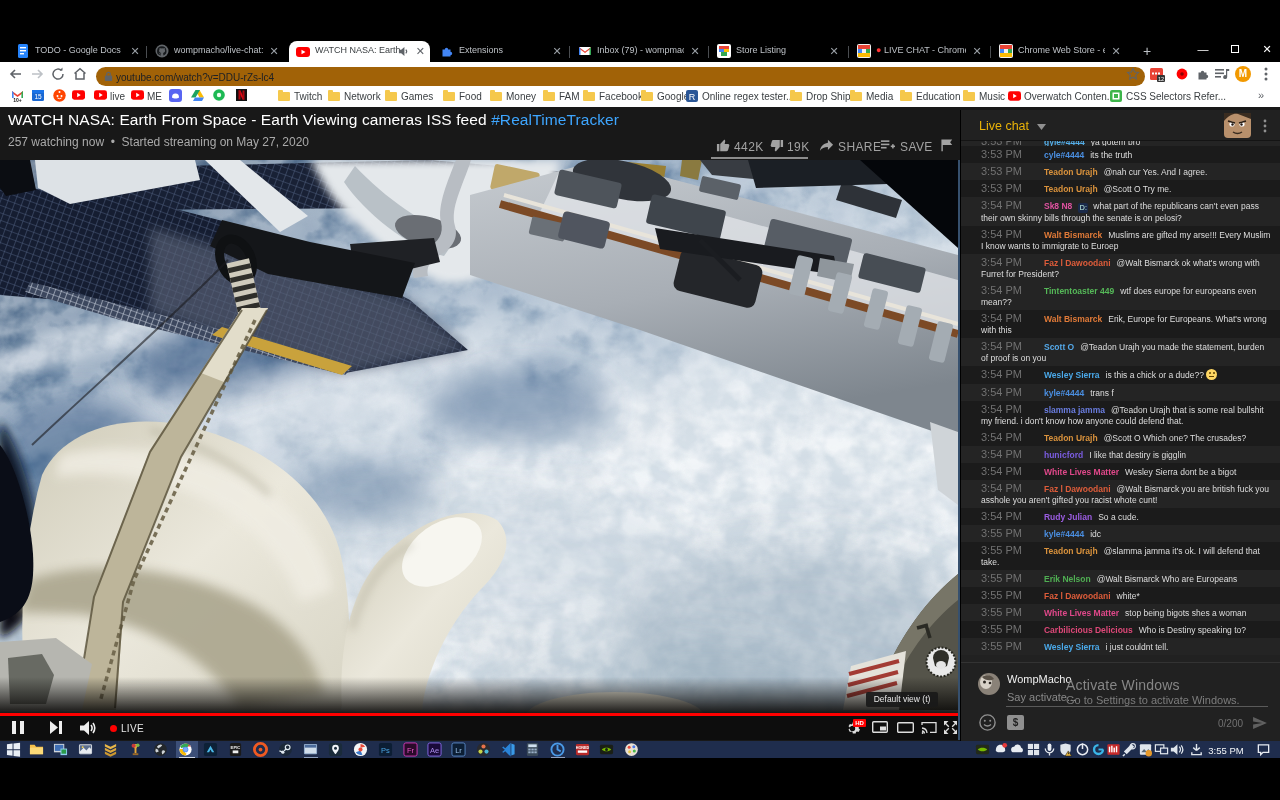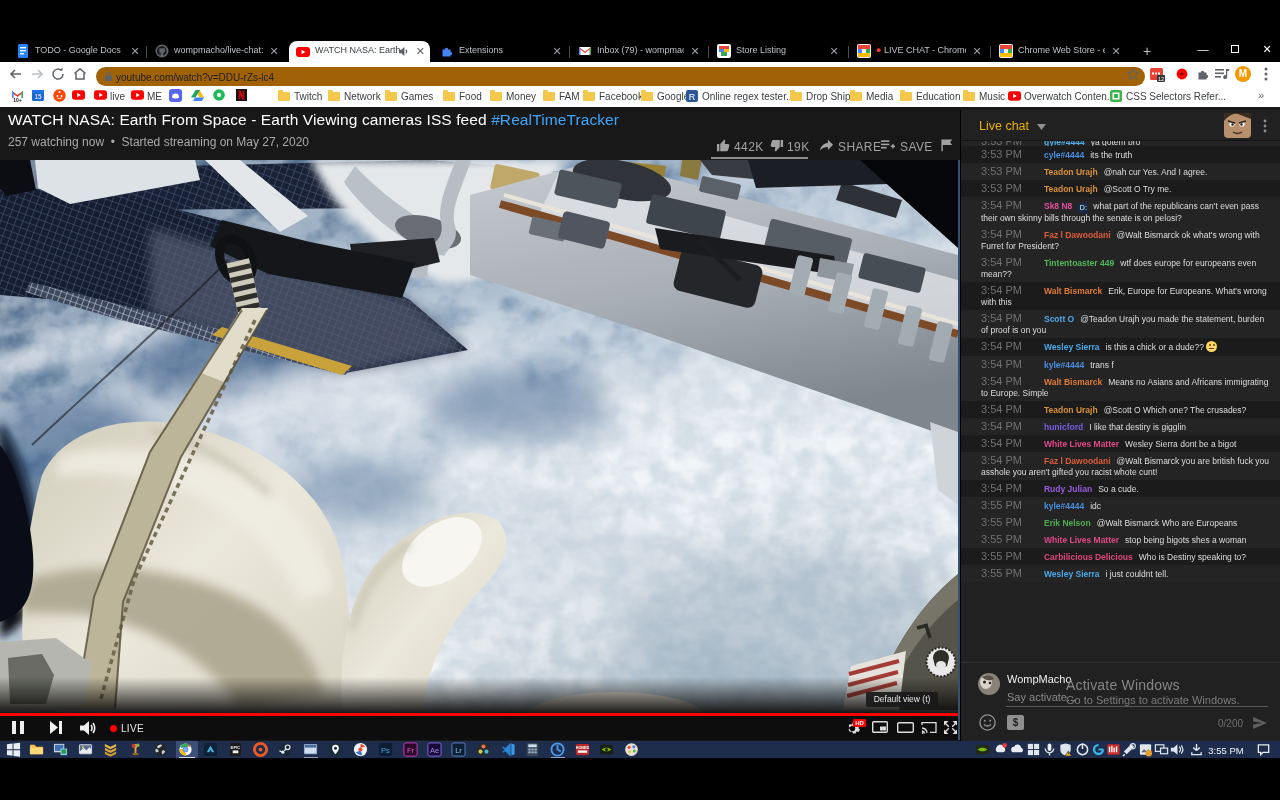--- a/index.html
+++ b/index.html
@@ -631,34 +631,37 @@
         </svg>
   </div>
   <div id="chatlist">
     <div class="crow ev" style="height:5px;padding:0;overflow:hidden">
           <div style="position:relative;top:-5px;padding-left:20px"><span class="ts">3:53 PM</span><span class="un" style="color:#54aee8">gyle#4444</span>ya gotem bro</div>
         </div>
     <div class="crow od"><span class="ts">3:53 PM</span><span class="un" style="color:#4a8ee0">cyle#4444</span>its the truth</div>
     <div class="crow ev"><span class="ts">3:53 PM</span><span class="un" style="color:#d9923c">Teadon Urajh</span>@nah cur Yes. And I agree.</div>
     <div class="crow od"><span class="ts">3:53 PM</span><span class="un" style="color:#d9923c">Teadon Urajh</span>@Scott O Try me.</div>
     <div class="crow ev"><span class="ts">3:54 PM</span><span class="un" style="color:#e052a0">Sk8 N8</span><span style="display:inline-block;width:10px;height:10px;background:#1a2a4a;border-radius:2px;color:#cfe;font-size:7px;line-height:10px;text-align:center;margin-right:5px;vertical-align:-1px">D:</span>what part of the republicans can't even pass their own skinny bills through the senate is on pelosi?</div>
+    <div class="crow od"><span class="ts">3:54 PM</span><span class="un" style="color:#e07a38">Walt Bismarck</span>Muslims are gifted my arse!!! Every Muslim I know wants to immigrate to Euroep</div>
     <div class="crow ev"><span class="ts">3:54 PM</span><span class="un" style="color:#dd5c3a">Faz l Dawoodani</span>@Walt Bismarck ok what's wrong with Furret for President?</div>
     <div class="crow ev"><span class="ts">3:54 PM</span><span class="un" style="color:#55b858">Tintentoaster 449</span>wtf does europe for europeans even mean??</div>
     <div class="crow od"><span class="ts">3:54 PM</span><span class="un" style="color:#e07a38">Walt Bismarck</span>Erik, Europe for Europeans. What's wrong with this</div>
     <div class="crow ev"><span class="ts">3:54 PM</span><span class="un" style="color:#54a8e8">Scott O</span>@Teadon Urajh you made the statement, burden of proof is on you</div>
     <div class="crow od" style="height:18px"><span class="ts">3:54 PM</span><span class="un" style="color:#4aa8e8">Wesley Sierra</span>is this a chick or a dude?? <span style="display:inline-block;width:11px;height:11px;border-radius:50%;background:#fdd663;vertical-align:-2px;position:relative"><span style="position:absolute;left:2.5px;top:3px;width:2px;height:2px;background:#5f4305;border-radius:50%"></span><span style="position:absolute;right:2.5px;top:3px;width:2px;height:2px;background:#5f4305;border-radius:50%"></span><span style="position:absolute;left:3px;bottom:2.5px;width:5px;height:1.5px;background:#5f4305"></span></span></div>
     <div class="crow ev"><span class="ts">3:54 PM</span><span class="un" style="color:#4a8ee0">kyle#4444</span>trans f</div>
-    <div class="crow ev"><span class="ts">3:54 PM</span><span class="un" style="color:#e07a38">Walt Bismarck</span>Means no Asians and Africans immigrating to Europe. Simple</div>
+    <div class="crow od"><span class="ts">3:54 PM</span><span class="un" style="color:#6a7de0">slamma jamma</span>@Teadon Urajh that is some real bullshit my friend. i don't know how anyone could defend that.</div>
     <div class="crow od"><span class="ts">3:54 PM</span><span class="un" style="color:#d9923c">Teadon Urajh</span>@Scott O Which one? The crusades?</div>
     <div class="crow ev"><span class="ts">3:54 PM</span><span class="un" style="color:#7a5ce0">hunicford</span>I like that destiry is gigglin</div>
     <div class="crow od"><span class="ts">3:54 PM</span><span class="un" style="color:#e0488a">White Lives Matter</span>Wesley Sierra dont be a bigot</div>
     <div class="crow ev"><span class="ts">3:54 PM</span><span class="un" style="color:#dd5c3a">Faz l Dawoodani</span>@Walt Bismarck you are british fuck you asshole you aren't gifted you racist whote cunt!</div>
     <div class="crow od"><span class="ts">3:54 PM</span><span class="un" style="color:#9a5ce0">Rudy Julian</span>So a cude.</div>
     <div class="crow ev"><span class="ts">3:55 PM</span><span class="un" style="color:#4a8ee0">kyle#4444</span>idc</div>
+    <div class="crow od"><span class="ts">3:55 PM</span><span class="un" style="color:#d9923c">Teadon Urajh</span>@slamma jamma it's ok. I will defend that take.</div>
     <div class="crow ev"><span class="ts">3:55 PM</span><span class="un" style="color:#4fae52">Erik Nelson</span>@Walt Bismarck Who are Europeans</div>
+    <div class="crow od"><span class="ts">3:55 PM</span><span class="un" style="color:#dd5c3a">Faz l Dawoodani</span>white*</div>
     <div class="crow ev"><span class="ts">3:55 PM</span><span class="un" style="color:#e0488a">White Lives Matter</span>stop being bigots shes a woman</div>
     <div class="crow od"><span class="ts">3:55 PM</span><span class="un" style="color:#dd4878">Carbilicious Delicious</span>Who is Destiny speaking to?</div>
     <div class="crow ev"><span class="ts">3:55 PM</span><span class="un" style="color:#4aa8e8">Wesley Sierra</span>i just couldnt tell.</div>
   </div>
   <div id="chatinput">
     <svg style="position:absolute;left:17px;top:10px" width="22" height="22" viewBox="0 0 22 22">
           <circle cx="11" cy="11" r="11" fill="#8a8278"></circle>
           <ellipse cx="8" cy="9" rx="6" ry="7" fill="#d8d2c8"></ellipse>
           <path d="M4 4 C8 1 14 2 16 6 C13 8 7 8 4 4Z" fill="#5a5248"></path>
           <circle cx="6.5" cy="9" r="1.5" fill="#2a2520"></circle>

